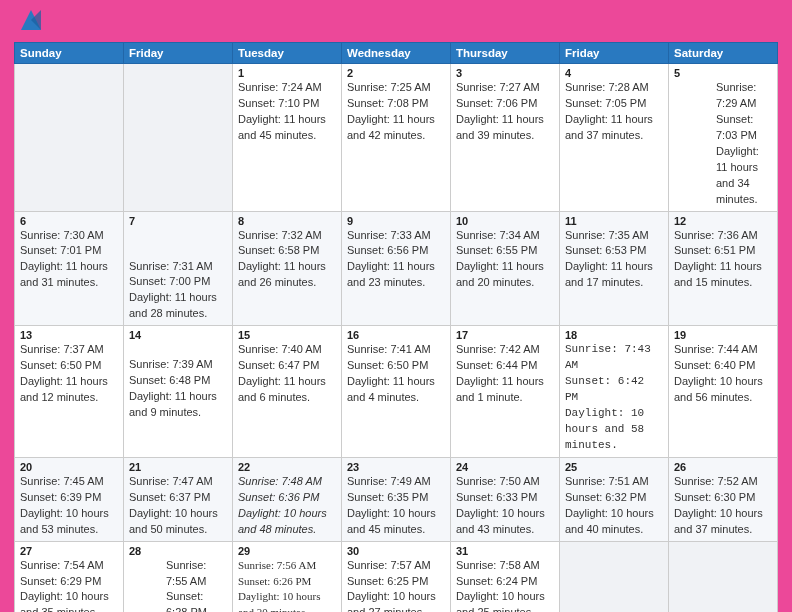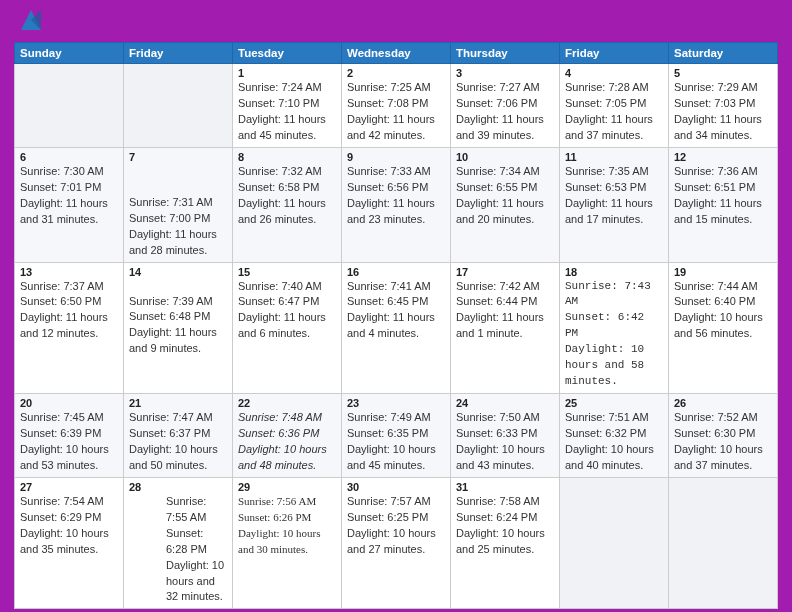--- a/index.html
+++ b/index.html
@@ -6,21 +6,21 @@
     body {
       font-family: Arial, sans-serif;
       background: #fff;
       width: 792px;
       height: 612px;
       overflow: hidden;
     }
     .page {
       width: 792px;
       height: 612px;
-      background: #a21caf;
+      background: #ec4899;
       display: flex;
       flex-direction: column;
       padding: 10px 14px 10px 14px;
     }
     .header {
       display: flex;
       justify-content: space-between;
       align-items: flex-start;
       margin-bottom: 8px;
     }
@@ -162,21 +162,21 @@
 Daylight: 11 hours and 39 minutes.</div>
           </td>
           <td>
             <span class="day-number">4</span>
             <div class="day-info" style="white-space: pre-line;">Sunrise: 7:28 AM
 Sunset: 7:05 PM
 Daylight: 11 hours and 37 minutes.</div>
           </td>
           <td>
             <span class="day-number">5</span>
-            <div class="day-info" style="white-space: pre-line;">Sunrise: 7:29 AM
+            <div class="day-info" style="white-space: pre-line; margin-left: 42px;">Sunrise: 7:29 AM
 Sunset: 7:03 PM
 Daylight: 11 hours and 34 minutes.</div>
           </td>
         </tr>
         <tr>
           <td>
             <span class="day-number">6</span>
             <div class="day-info" style="white-space: pre-line;">Sunrise: 7:30 AM
 Sunset: 7:01 PM
 Daylight: 11 hours and 31 minutes.</div>
@@ -233,21 +233,21 @@
           </td>
           <td>
             <span class="day-number">15</span>
             <div class="day-info" style="white-space: pre-line;">Sunrise: 7:40 AM
 Sunset: 6:47 PM
 Daylight: 11 hours and 6 minutes.</div>
           </td>
           <td>
             <span class="day-number">16</span>
             <div class="day-info" style="white-space: pre-line;">Sunrise: 7:41 AM
-Sunset: 6:45 PM
+Sunset: 6:50 PM
 Daylight: 11 hours and 4 minutes.</div>
           </td>
           <td>
             <span class="day-number">17</span>
             <div class="day-info" style="white-space: pre-line;">Sunrise: 7:42 AM
 Sunset: 6:44 PM
 Daylight: 11 hours and 1 minute.</div>
           </td>
           <td>
             <span class="day-number">18</span>

